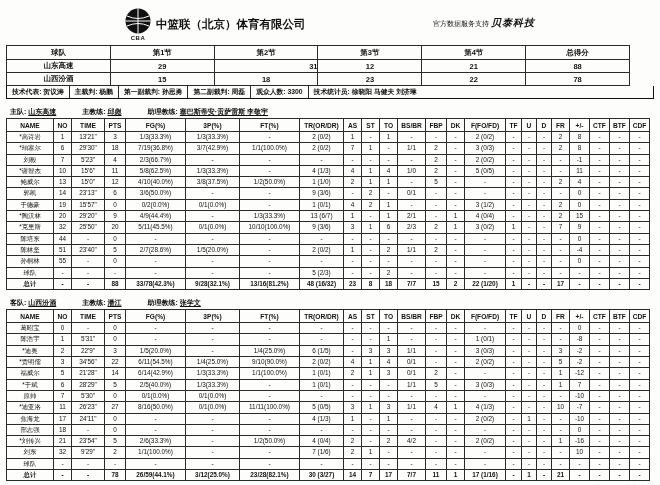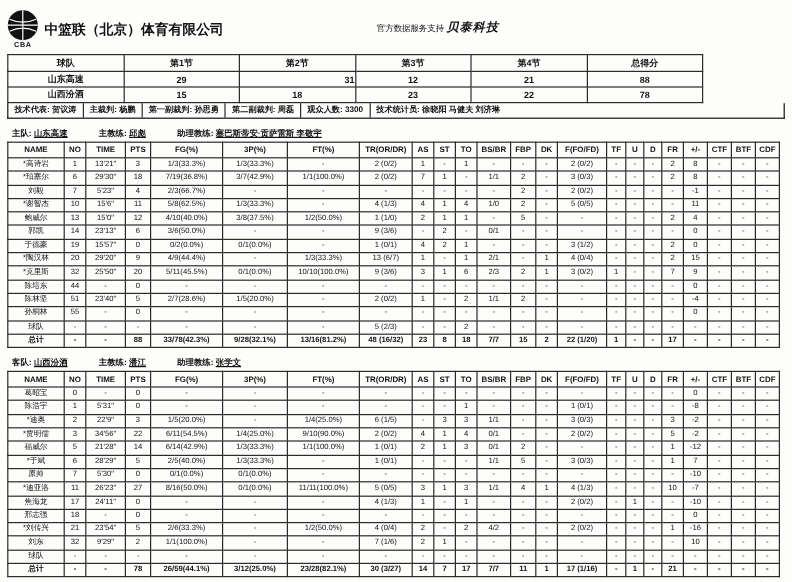--- a/index.html
+++ b/index.html
@@ -1,31 +1,31 @@
 <!DOCTYPE html>
 <html><head>
 <meta charset="utf-8">
 <style>
   html,body{margin:0;padding:0;}
   body{background:#c9c9c9;font-family:"Liberation Sans","DejaVu Sans",sans-serif;color:#111;}
   .page{position:relative;width:660px;height:485px;background:#fdfdfc;box-sizing:border-box;padding:6px 6px 0 6px;overflow:hidden;}
   
-  .topbar{display:flex;align-items:flex-start;justify-content:flex-start;height:34px;margin-top:2px;}
+  .topbar{display:flex;align-items:flex-start;justify-content:center;height:34px;margin-top:2px;}
   .brand{display:flex;align-items:center;gap:5px;width:225px;}
   .logo-wrap{display:flex;flex-direction:column;align-items:center;line-height:1;}
   .logo-cba{font-size:6px;font-weight:bold;letter-spacing:.5px;margin-top:1px;}
   .brand-name{font-weight:bold;font-size:11.5px;white-space:nowrap;}
   .title-block{flex:1;text-align:center;}
   .title{font-weight:bold;font-size:13.5px;line-height:15px;}
   .subtitle{font-size:6.5px;font-weight:bold;margin-top:2px;}
   .subtitle span{margin:0 8px;}
   .sponsor{width:185px;text-align:right;font-size:7px;white-space:nowrap;padding-top:8px;}
   .sponsor-name{font-weight:bold;font-style:italic;font-size:10px;letter-spacing:1px;}
   
-  table{border-collapse:collapse;table-layout:fixed;width:580px;}
+  table{border-collapse:collapse;table-layout:fixed;width:624px;}
   th,td{border:1px solid #2b2b2b;text-align:center;padding:0;overflow:hidden;white-space:nowrap;}
   .qtable{border:1.5px solid #111;margin-top:3px;}
   .qtable th{font-size:7.5px;font-weight:bold;height:13px;}
   .qtable td{font-size:7.5px;font-weight:bold;height:12px;}
   
   .officials{display:flex;border:1.5px solid #111;border-top:0;height:12px;}
   .off-cell{border-right:1px solid #2b2b2b;font-size:6.8px;font-weight:bold;line-height:12px;padding:0 5px;white-space:nowrap;overflow:hidden;}
   .off-cell:last-child{border-right:0;flex:1;text-align:left;}
   
   .team-meta{display:flex;gap:26px;font-size:7px;font-weight:bold;height:11px;line-height:11px;margin:7px 0 1px 4px;}

